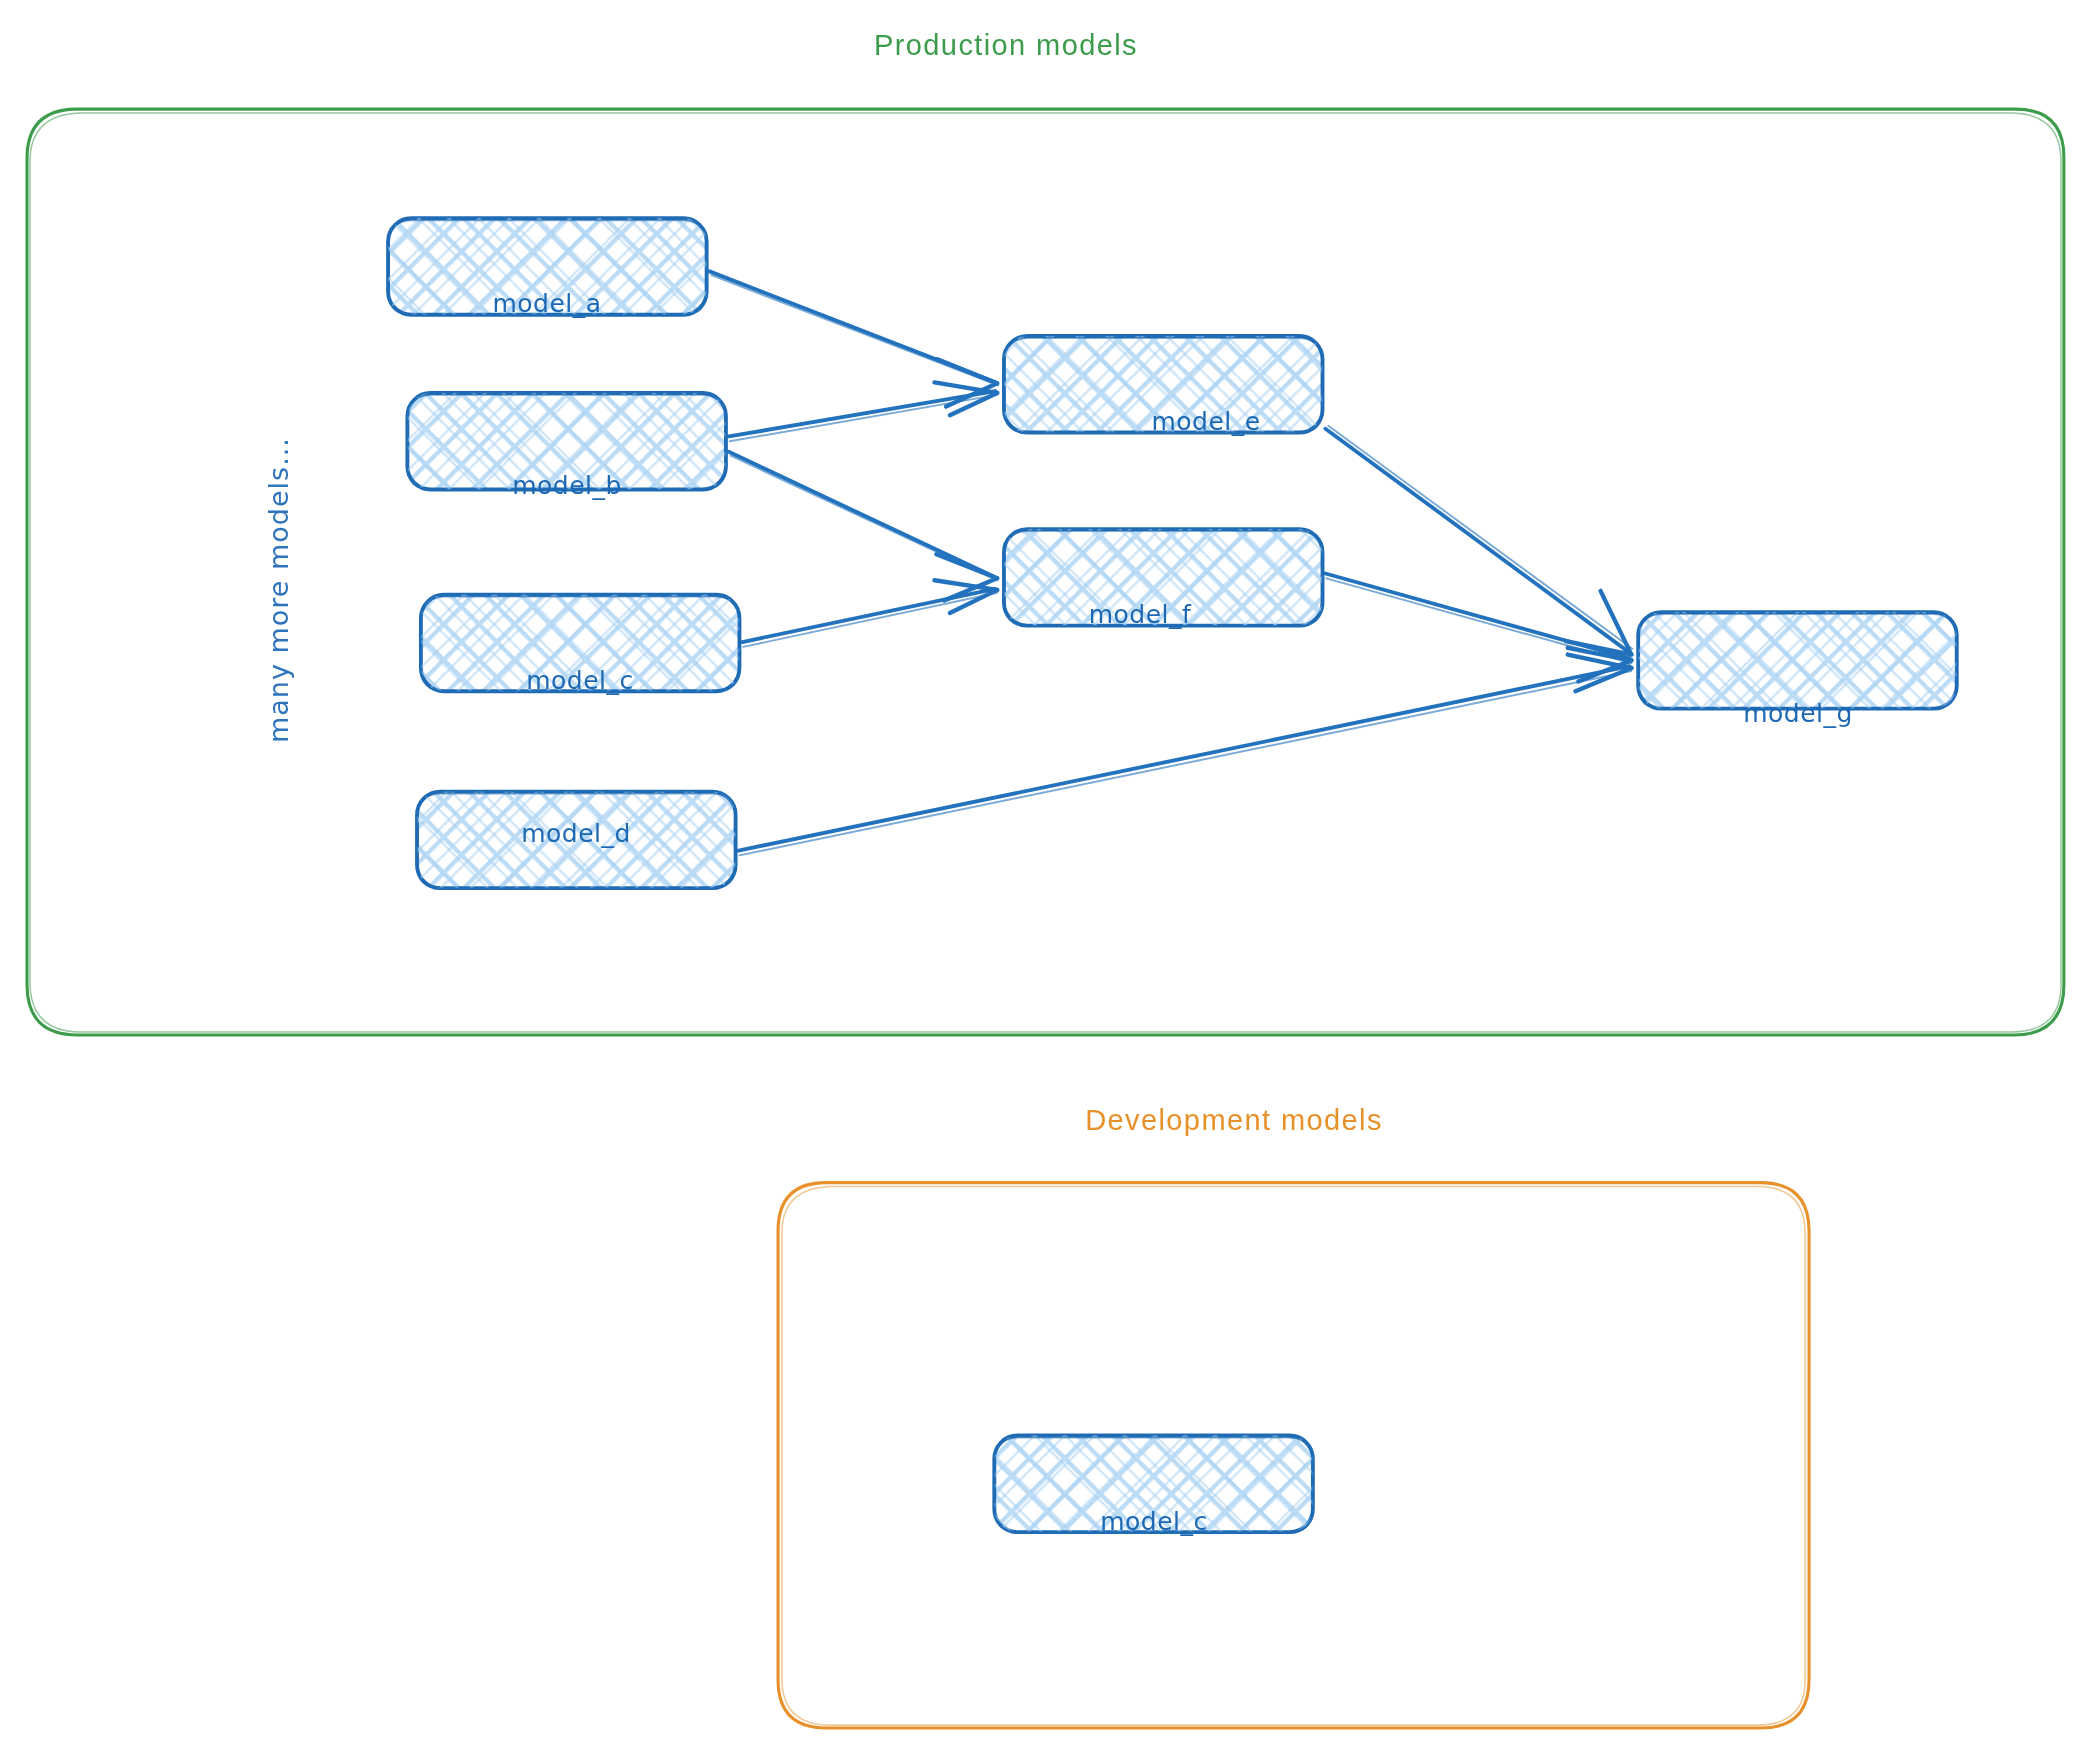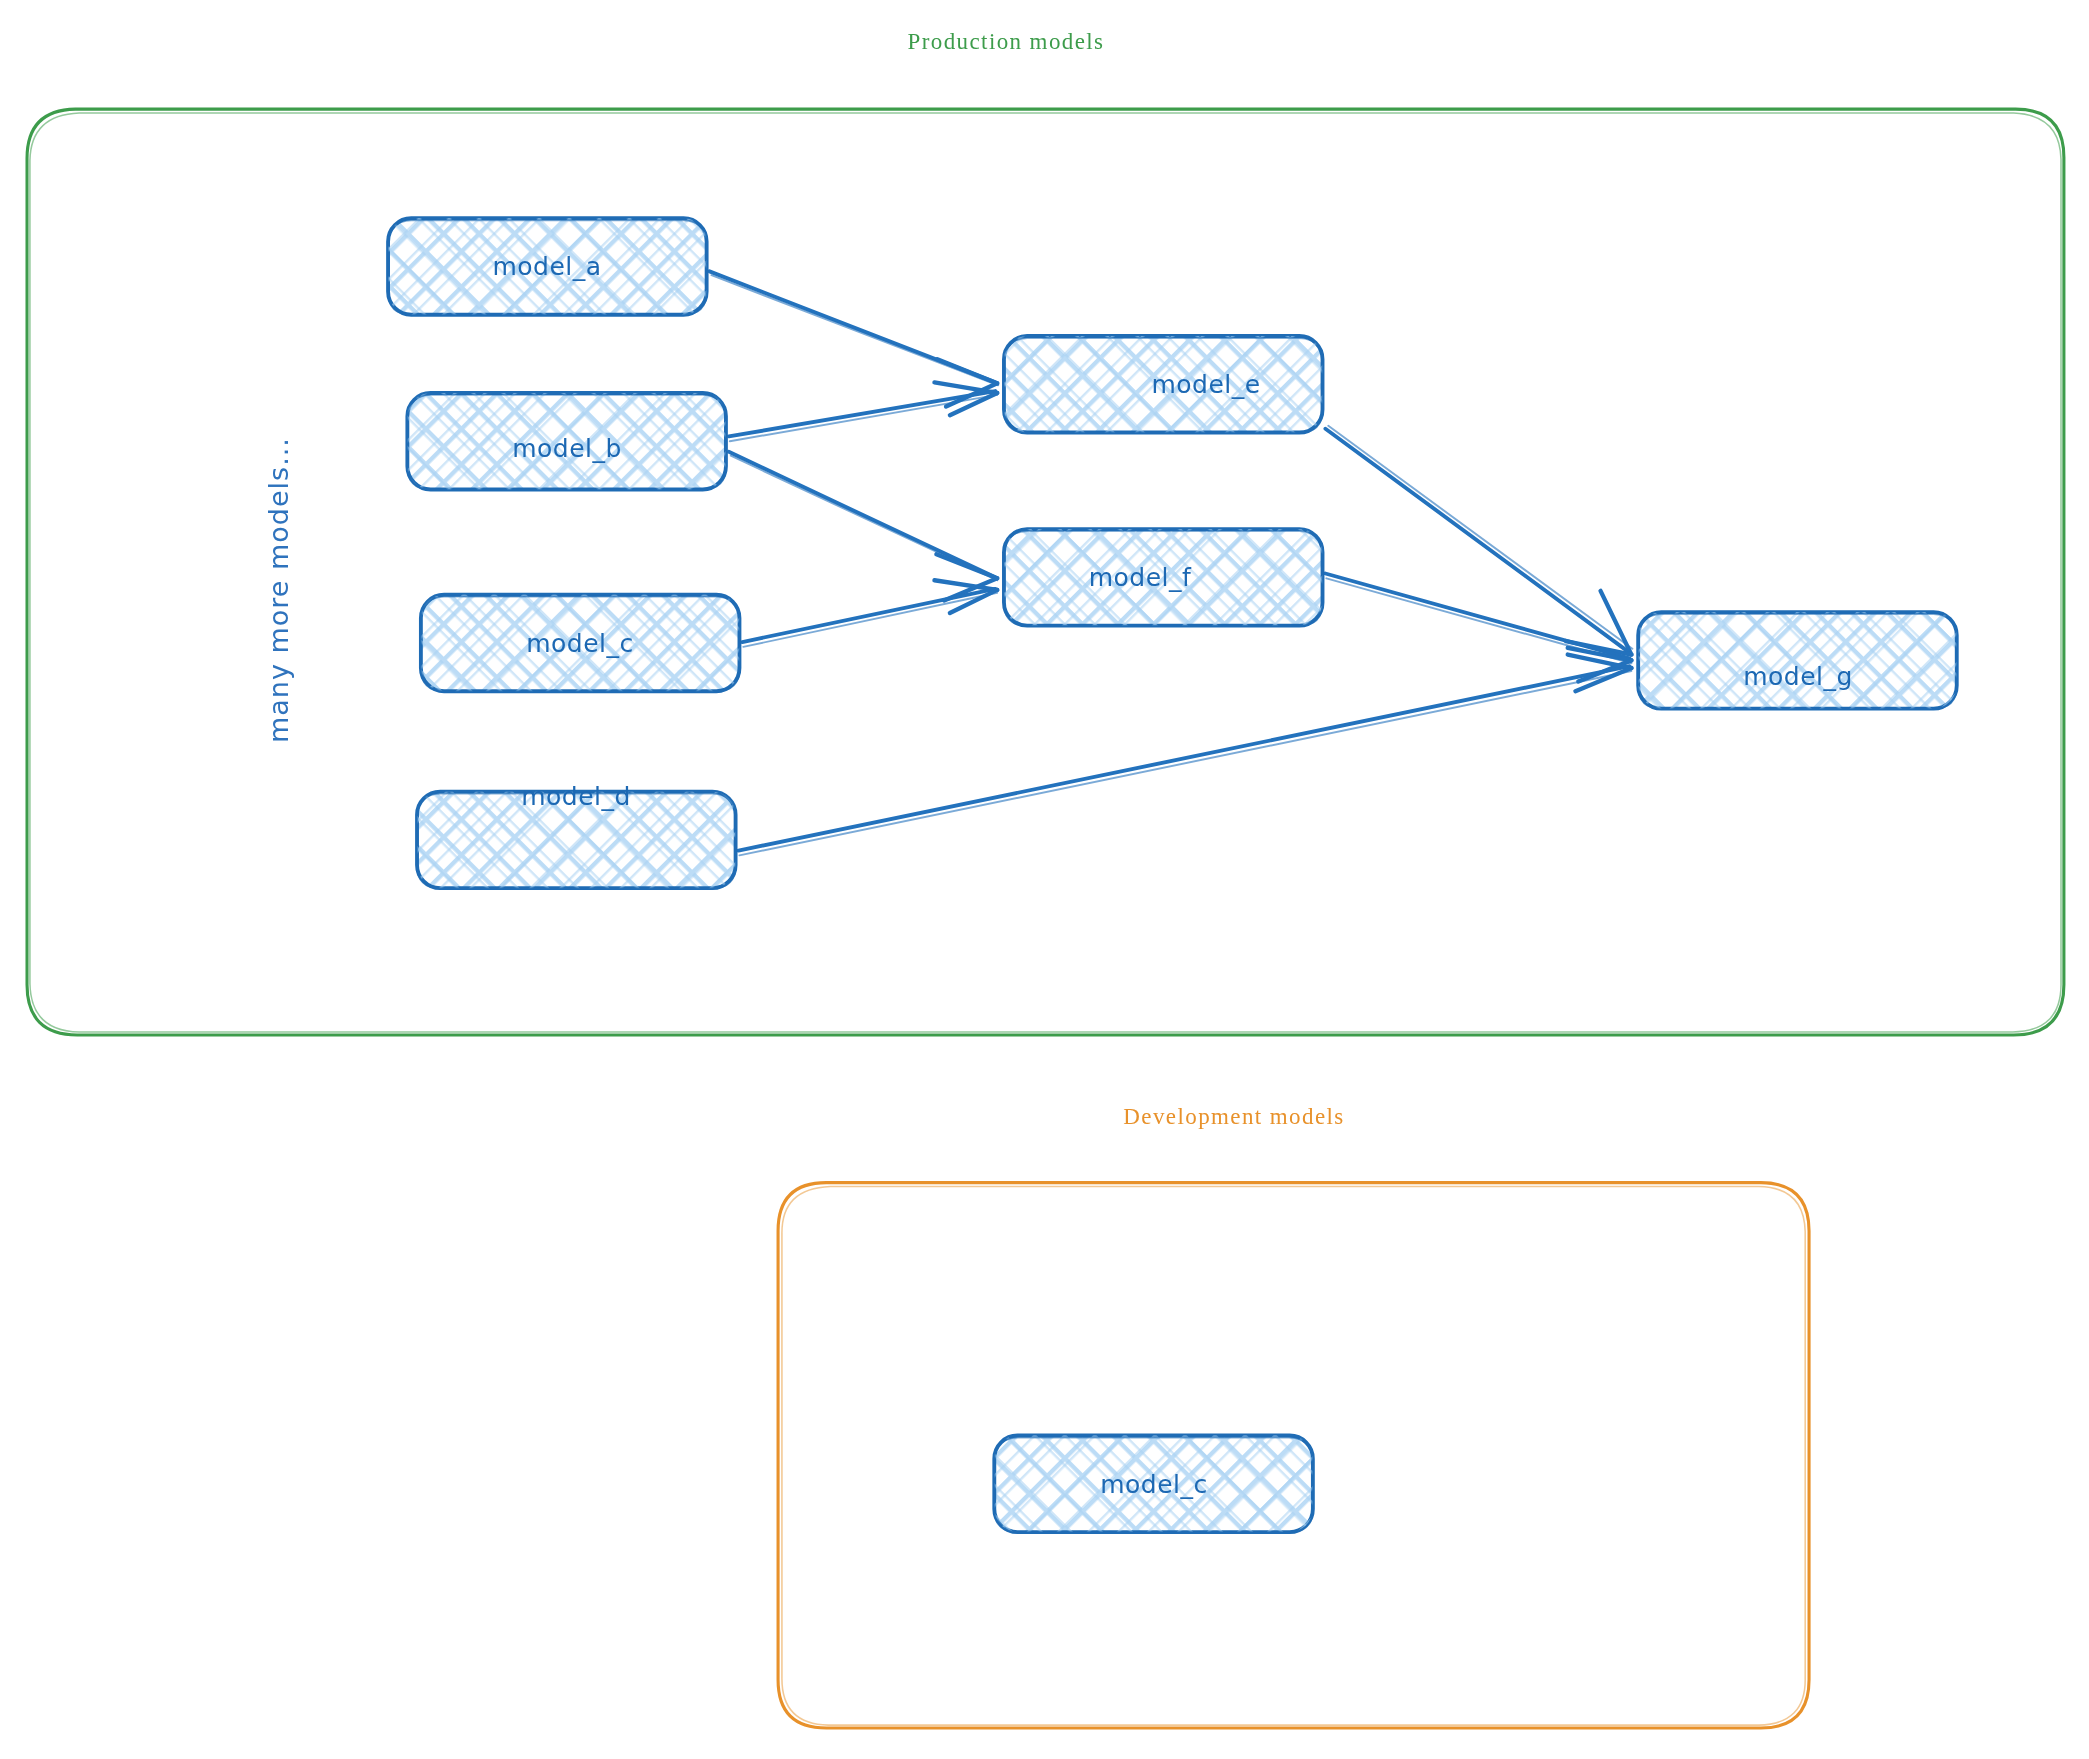--- a/index.html
+++ b/index.html
@@ -15,38 +15,39 @@
     overflow: hidden;
   }
   #canvas {
     position: absolute;
     top: 0; left: 0;
     width: 2089px;
     height: 1759px;
   }
   .grp-label {
     position: absolute;
-    font-family: Liberation Serif, serif;
-    font-size: 23px;
+    font-family: Liberation Sans, sans-serif;
+    font-size: 29px;
     letter-spacing: 1.4px;
     white-space: nowrap;
     transform: translateX(-50%);
     font-weight: 400;
   }
   .grp-label.production { color: #3d9c4b; }
   .grp-label.development { color: #e8912a; }
   .node-label {
     position: absolute;
     font-family: "DejaVu Sans", sans-serif;
     font-size: 25px;
     color: #1c68b3;
     white-space: nowrap;
     transform: translate(-50%, -50%);
     letter-spacing: 0.5px;
     pointer-events: none;
+    margin-top: 37px;
   }
   .side-note {
     position: absolute;
     font-family: "DejaVu Sans", sans-serif;
     font-size: 27px;
     color: #2f73bd;
     white-space: nowrap;
     transform-origin: 0 0;
     letter-spacing: 1px;
   }

